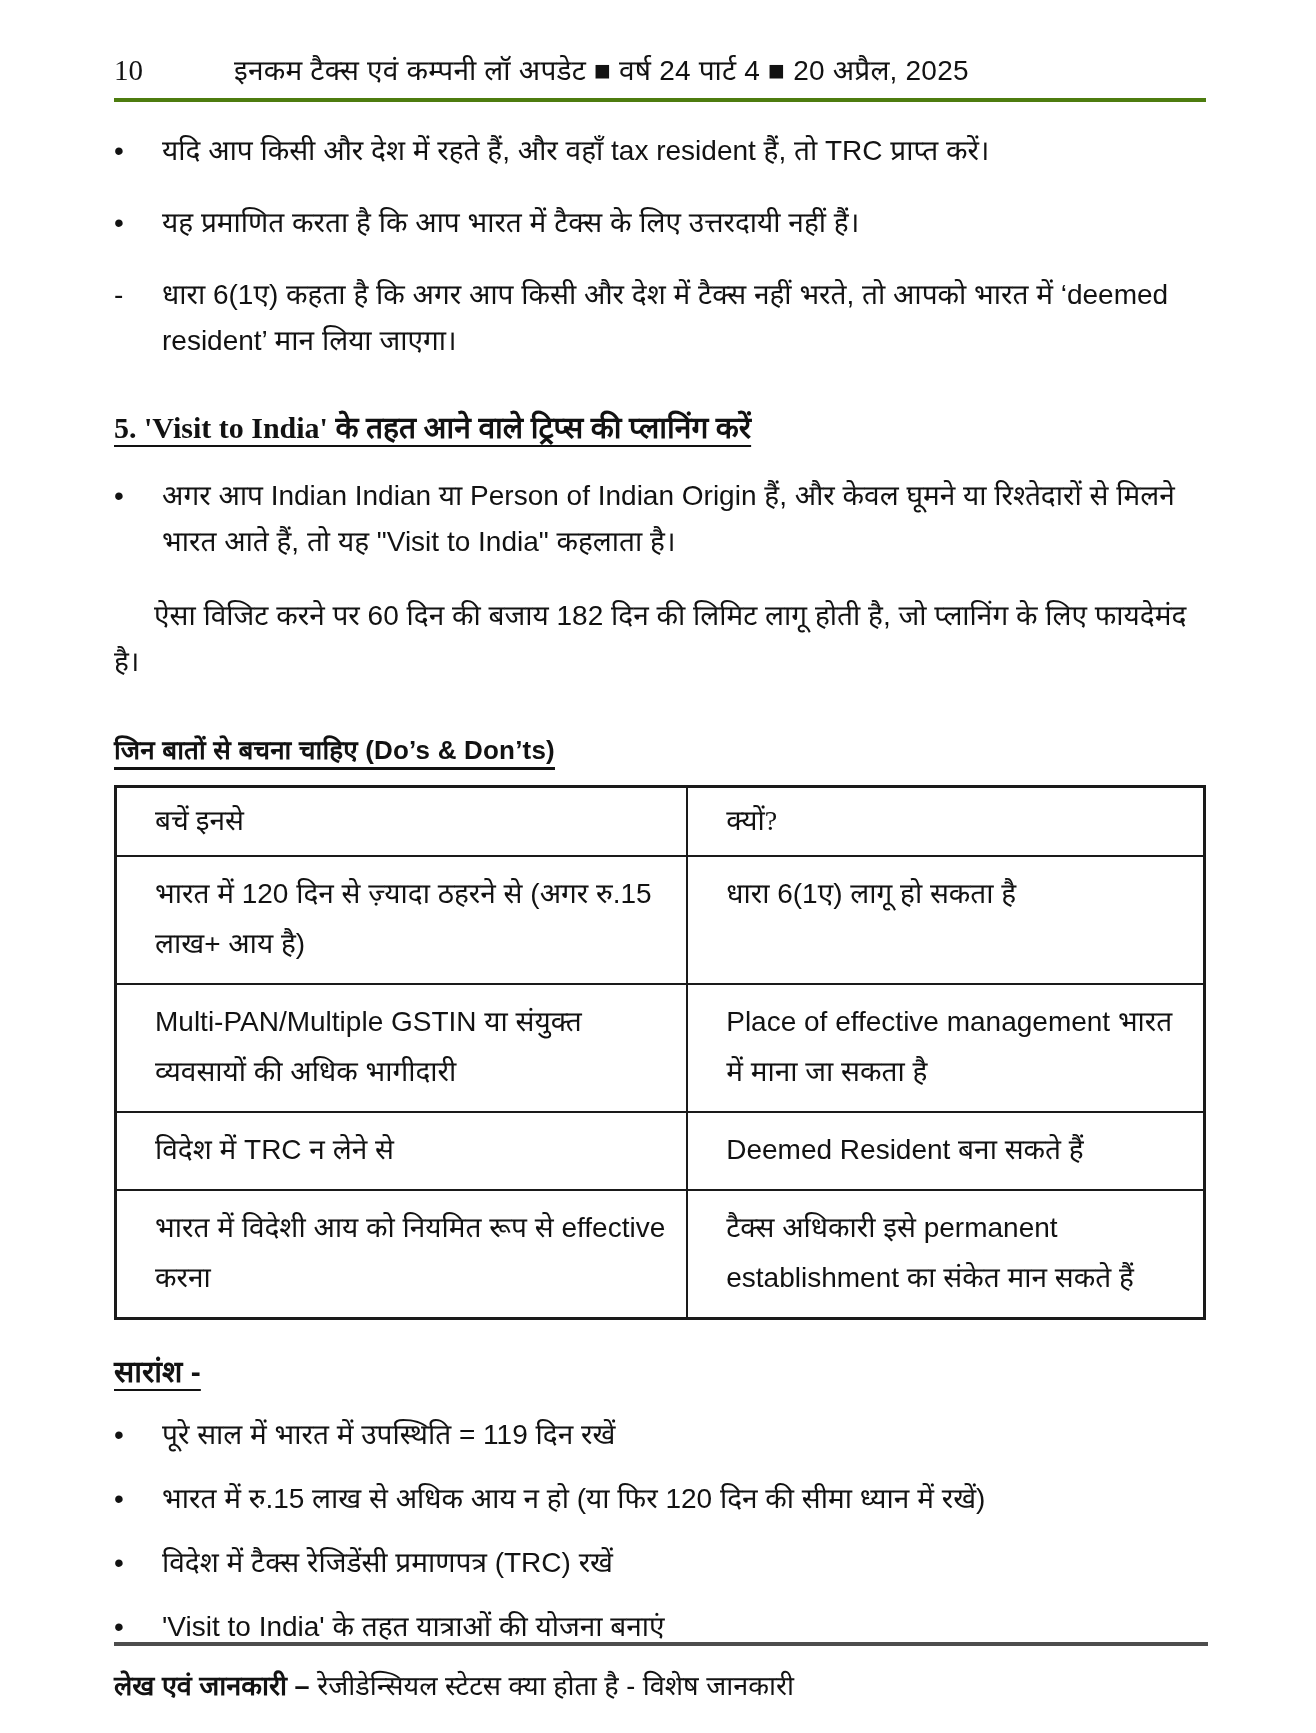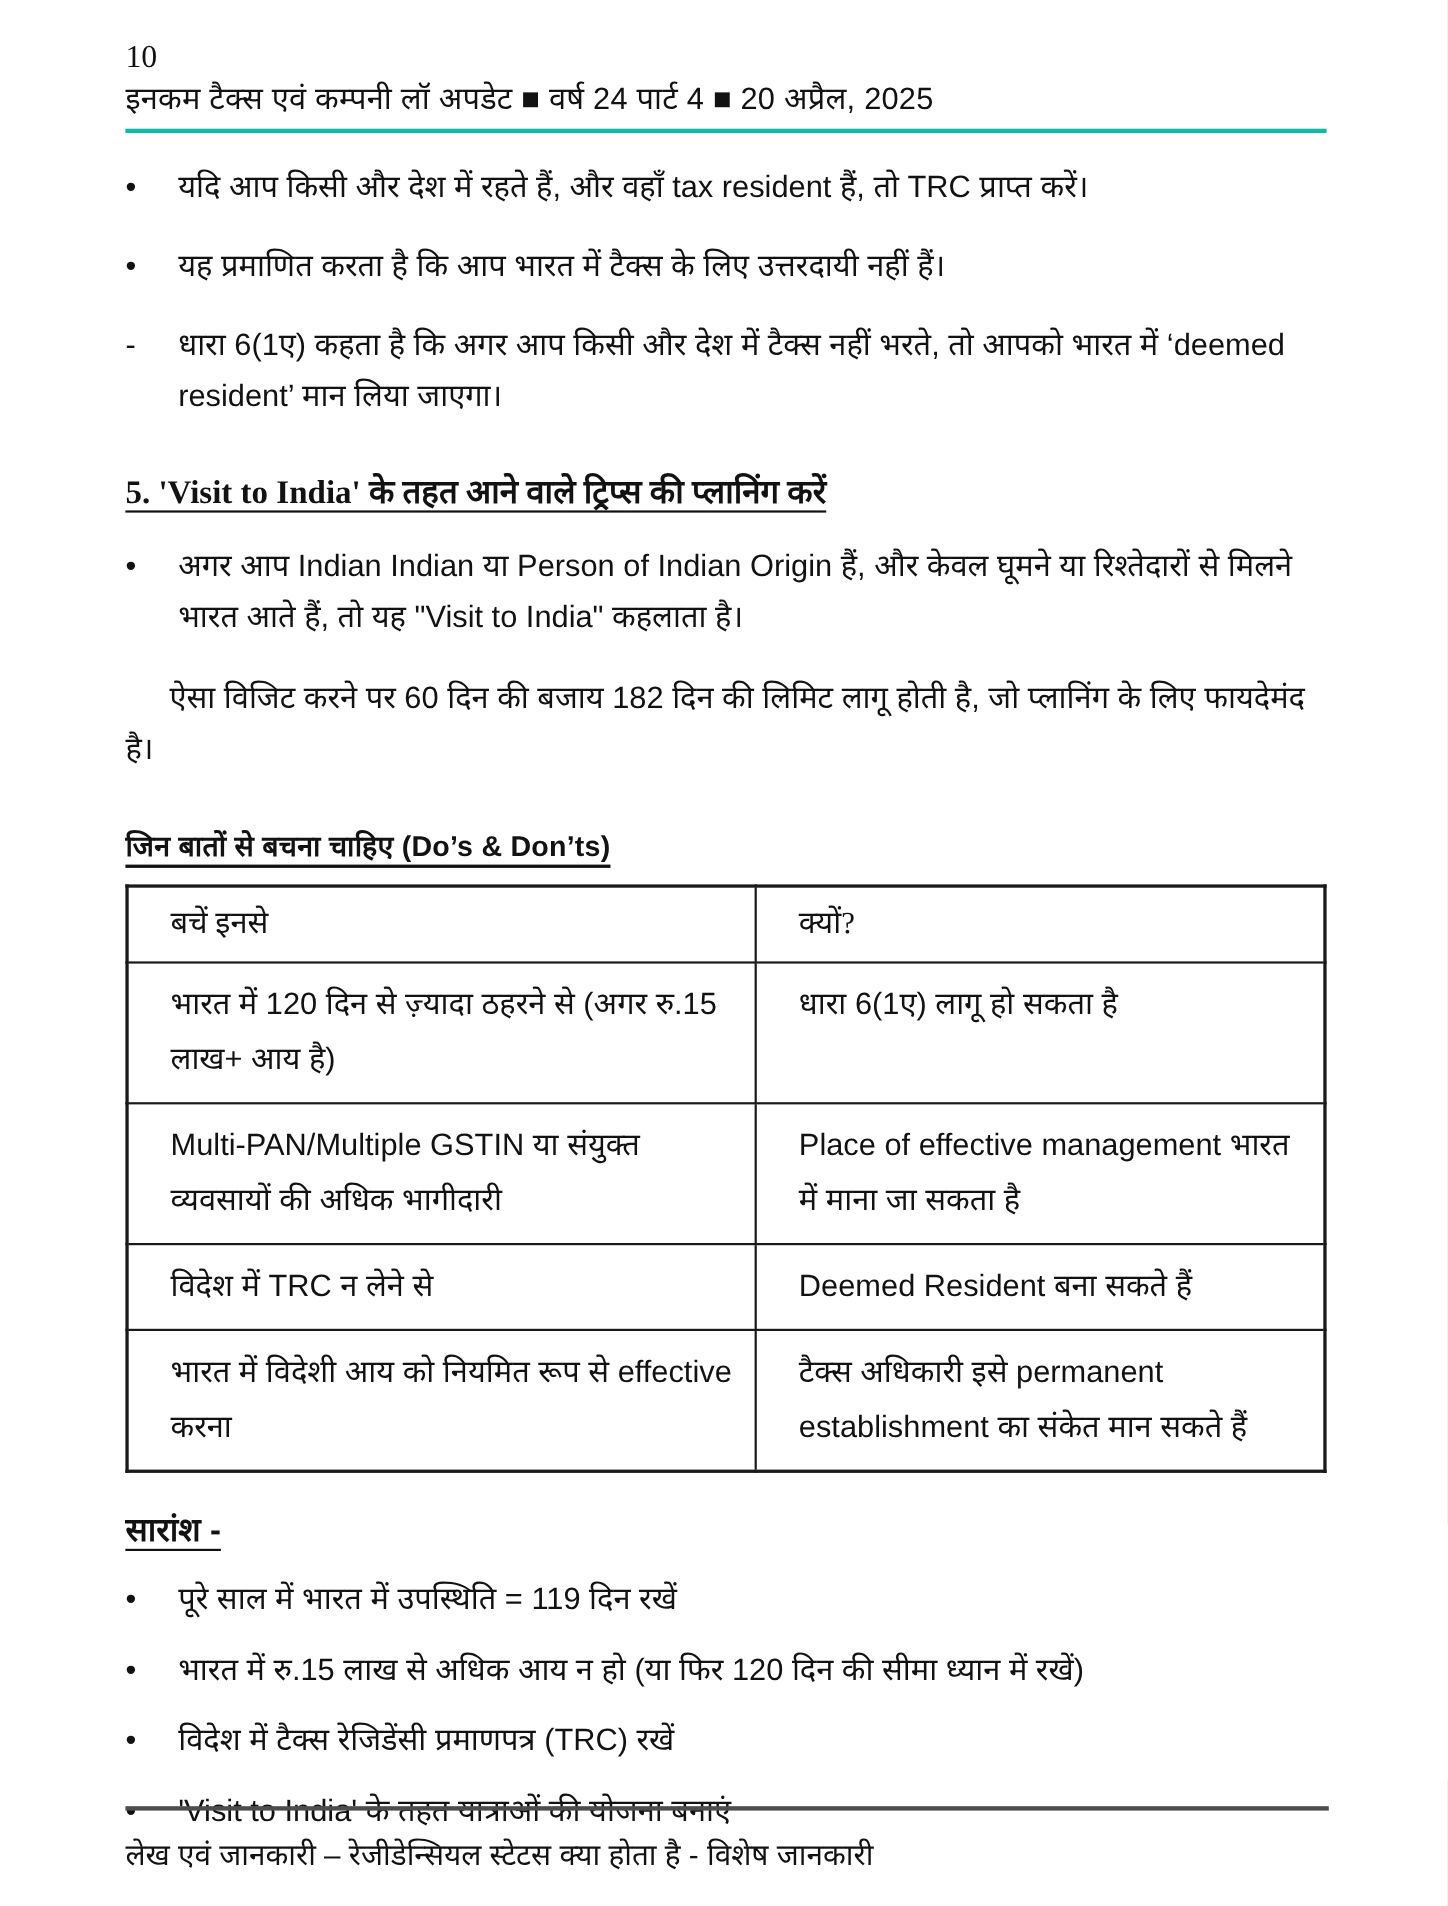--- a/index.html
+++ b/index.html
@@ -11,29 +11,28 @@
     color:#121212;
     font-family:"Liberation Sans","DejaVu Sans",sans-serif;
     overflow:hidden;
   }
   .content { padding:0 110px 0 114px; }
 
   
   .header {
     display:flex; align-items:baseline;
     margin:0 110px 0 114px;
-    padding-top:36px; padding-bottom:10px;
-    border-bottom:4px solid #14b8a6;
-    flex-direction:column;
+    padding-top:50px; padding-bottom:10px;
+    border-bottom:4px solid #4d7c0f;
   }
   .page-num {
     font-family:"Liberation Serif","DejaVu Serif",serif;
     font-size:29px; min-width:120px;
   }
-  .header-title { flex:1; text-align:right; font-size:28px; letter-spacing:0.2px; }
+  .header-title { flex:1; text-align:left; font-size:28px; letter-spacing:0.2px; }
 
   
   .section-heading {
     margin:38px 0 4px 0;
     font-size:30px; font-weight:bold;
     text-decoration:underline;
     text-decoration-thickness:2px;
     text-underline-offset:7px;
   }
   .big-heading {
@@ -85,21 +84,21 @@
   .dd-table thead th { padding-top:14px; padding-bottom:15px; line-height:38px;font-family:Liberation Serif, serif; }
 
   
   .footer {
     position:absolute;
     left:114px; right:108px; top:1642px;
     border-top:4px solid #4d4d4d;
     padding-top:20px;
     font-size:27px;
   }
-  .footer .f-label { font-weight:normal; }
+  .footer .f-label { font-weight:bold; }
 </style>
 </head>
 <body>
 
 <div class="page">
 
   <div class="header">
     <span class="page-num">10</span>
     <span class="header-title">इनकम टैक्स एवं कम्पनी लॉ अपडेट ■ वर्ष 24 पार्ट 4 ■ 20 अप्रैल, 2025</span>
     <span class="page-num"></span>

